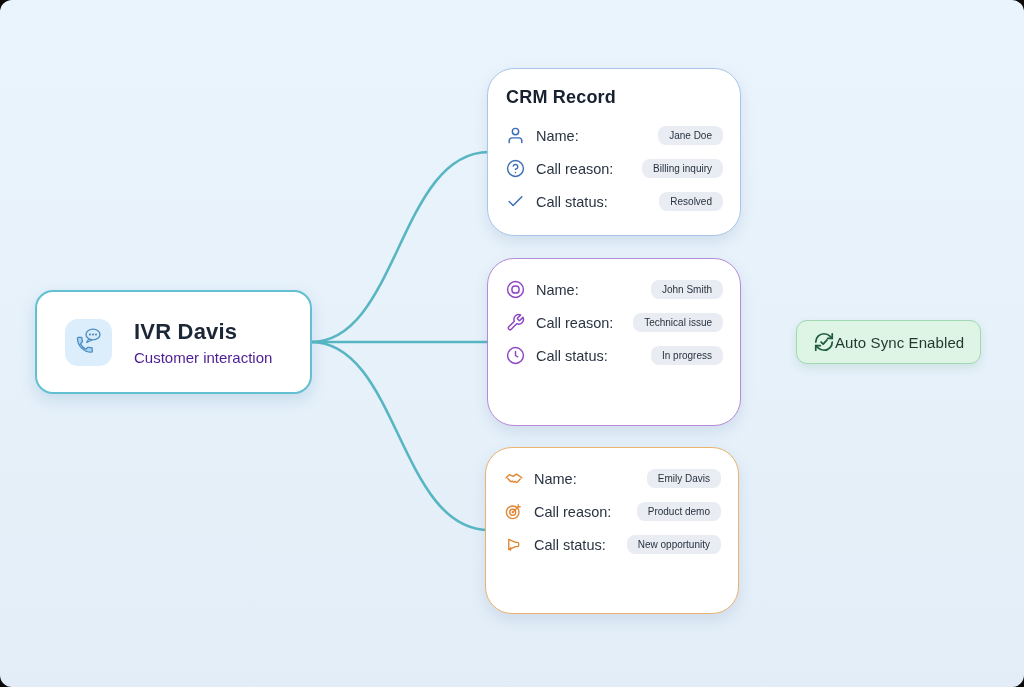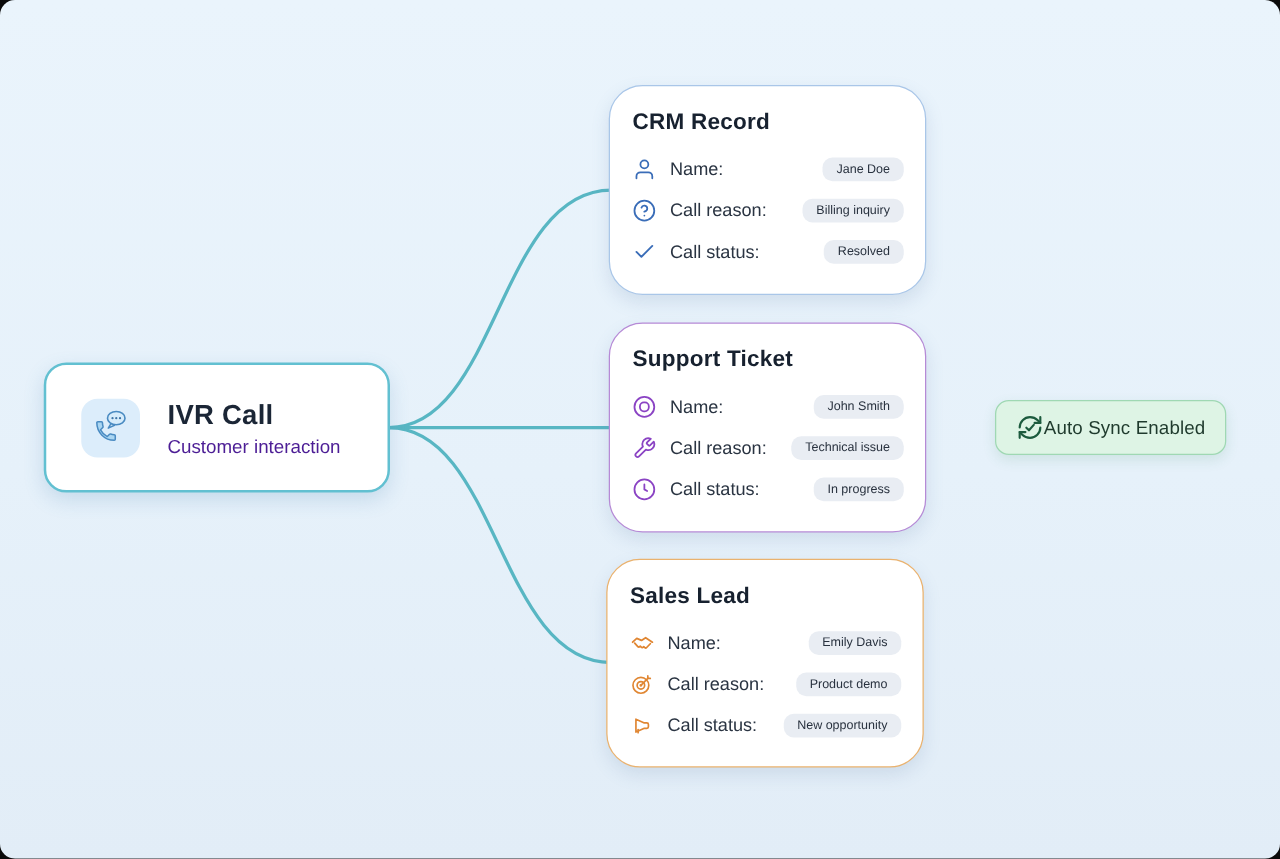--- a/index.html
+++ b/index.html
@@ -77,21 +77,21 @@
           <path d="M6.62 10.79c1.44 2.83 3.76 5.14 6.59 6.59l2.2-2.2c.27-.27.67-.36 1.02-.24 1.12.37 2.33.57 3.57.57.55 0 1 .45 1 1V20c0 .55-.45 1-1 1-9.39 0-17-7.61-17-17 0-.55.45-1 1-1h3.5c.55 0 1 .45 1 1 0 1.25.2 2.45.57 3.57.11.35.03.74-.25 1.02l-2.2 2.2z" fill="#aad6f2" stroke="#4a8bc2" stroke-width="1.5" stroke-linejoin="round"></path>
         </g>
         <path d="M16 12.5 l-2.4 4 5-2.3 z" fill="#d6ecfb" stroke="#4a8bc2" stroke-width="1.2" stroke-linejoin="round"></path>
         <ellipse cx="20" cy="8.5" rx="7" ry="5.3" fill="#d6ecfb" stroke="#4a8bc2" stroke-width="1.3"></ellipse>
         <circle cx="17" cy="8.5" r="0.9" fill="#3e74a6"></circle>
         <circle cx="20" cy="8.5" r="0.9" fill="#3e74a6"></circle>
         <circle cx="23" cy="8.5" r="0.9" fill="#3e74a6"></circle>
       </svg>
     </div>
     <div class="ivr-text">
-      <div class="ivr-title">IVR Call</div>
+      <div class="ivr-title">IVR Davis</div>
       <div class="ivr-sub">Customer interaction</div>
     </div>
   </div>
 
   <div class="card card-blue">
     <div class="card-title">CRM Record</div>
     <div class="row">
       <span class="ric">
         <svg width="19" height="19" viewBox="0 0 24 24" fill="none" stroke="currentColor" stroke-width="1.8" stroke-linecap="round" stroke-linejoin="round">
           <path d="M20 21v-2a4 4 0 0 0-4-4H8a4 4 0 0 0-4 4v2"></path>
@@ -117,21 +117,20 @@
         <svg width="19" height="19" viewBox="0 0 24 24" fill="none" stroke="currentColor" stroke-width="1.9" stroke-linecap="round" stroke-linejoin="round">
           <polyline points="20 6 9 17 4 12"></polyline>
         </svg>
       </span>
       <span class="rlabel">Call status:</span>
       <span class="chip">Resolved</span>
     </div>
   </div>
 
   <div class="card card-purple">
-    <div class="card-title">Support Ticket</div>
     <div class="row">
       <span class="ric">
         <svg width="19" height="19" viewBox="0 0 24 24" fill="none" stroke="currentColor" stroke-width="1.8" stroke-linecap="round" stroke-linejoin="round">
           <circle cx="12" cy="12" r="10"></circle>
             <rect x="7.5" y="7.5" width="9" height="9" rx="4"></rect>
         </svg>
       </span>
       <span class="rlabel">Name:</span>
       <span class="chip">John Smith</span>
     </div>
@@ -150,21 +149,20 @@
           <circle cx="12" cy="12" r="10"></circle>
             <polyline points="12 7 12 12 14.8 13.6"></polyline>
         </svg>
       </span>
       <span class="rlabel">Call status:</span>
       <span class="chip">In progress</span>
     </div>
   </div>
 
   <div class="card card-orange">
-    <div class="card-title">Sales Lead</div>
     <div class="row">
       <span class="ric">
         <svg width="20" height="20" viewBox="0 0 24 24" fill="none" stroke="currentColor" stroke-width="1.7" stroke-linecap="round" stroke-linejoin="round">
           <path d="M2.5 10.5 L6.5 6.8 L11 8.8 L15 6.2 L21.5 10.5"></path>
           <path d="M4.5 11.5 l3 3.2 a1.3 1.3 0 0 0 1.9 0 l.4-.4 1 1 a1.3 1.3 0 0 0 1.9 0 l.5-.5 1 .9 a1.3 1.3 0 0 0 1.8-.1 l3.5-3.6"></path>
         </svg>
       </span>
       <span class="rlabel">Name:</span>
       <span class="chip">Emily Davis</span>
     </div>

